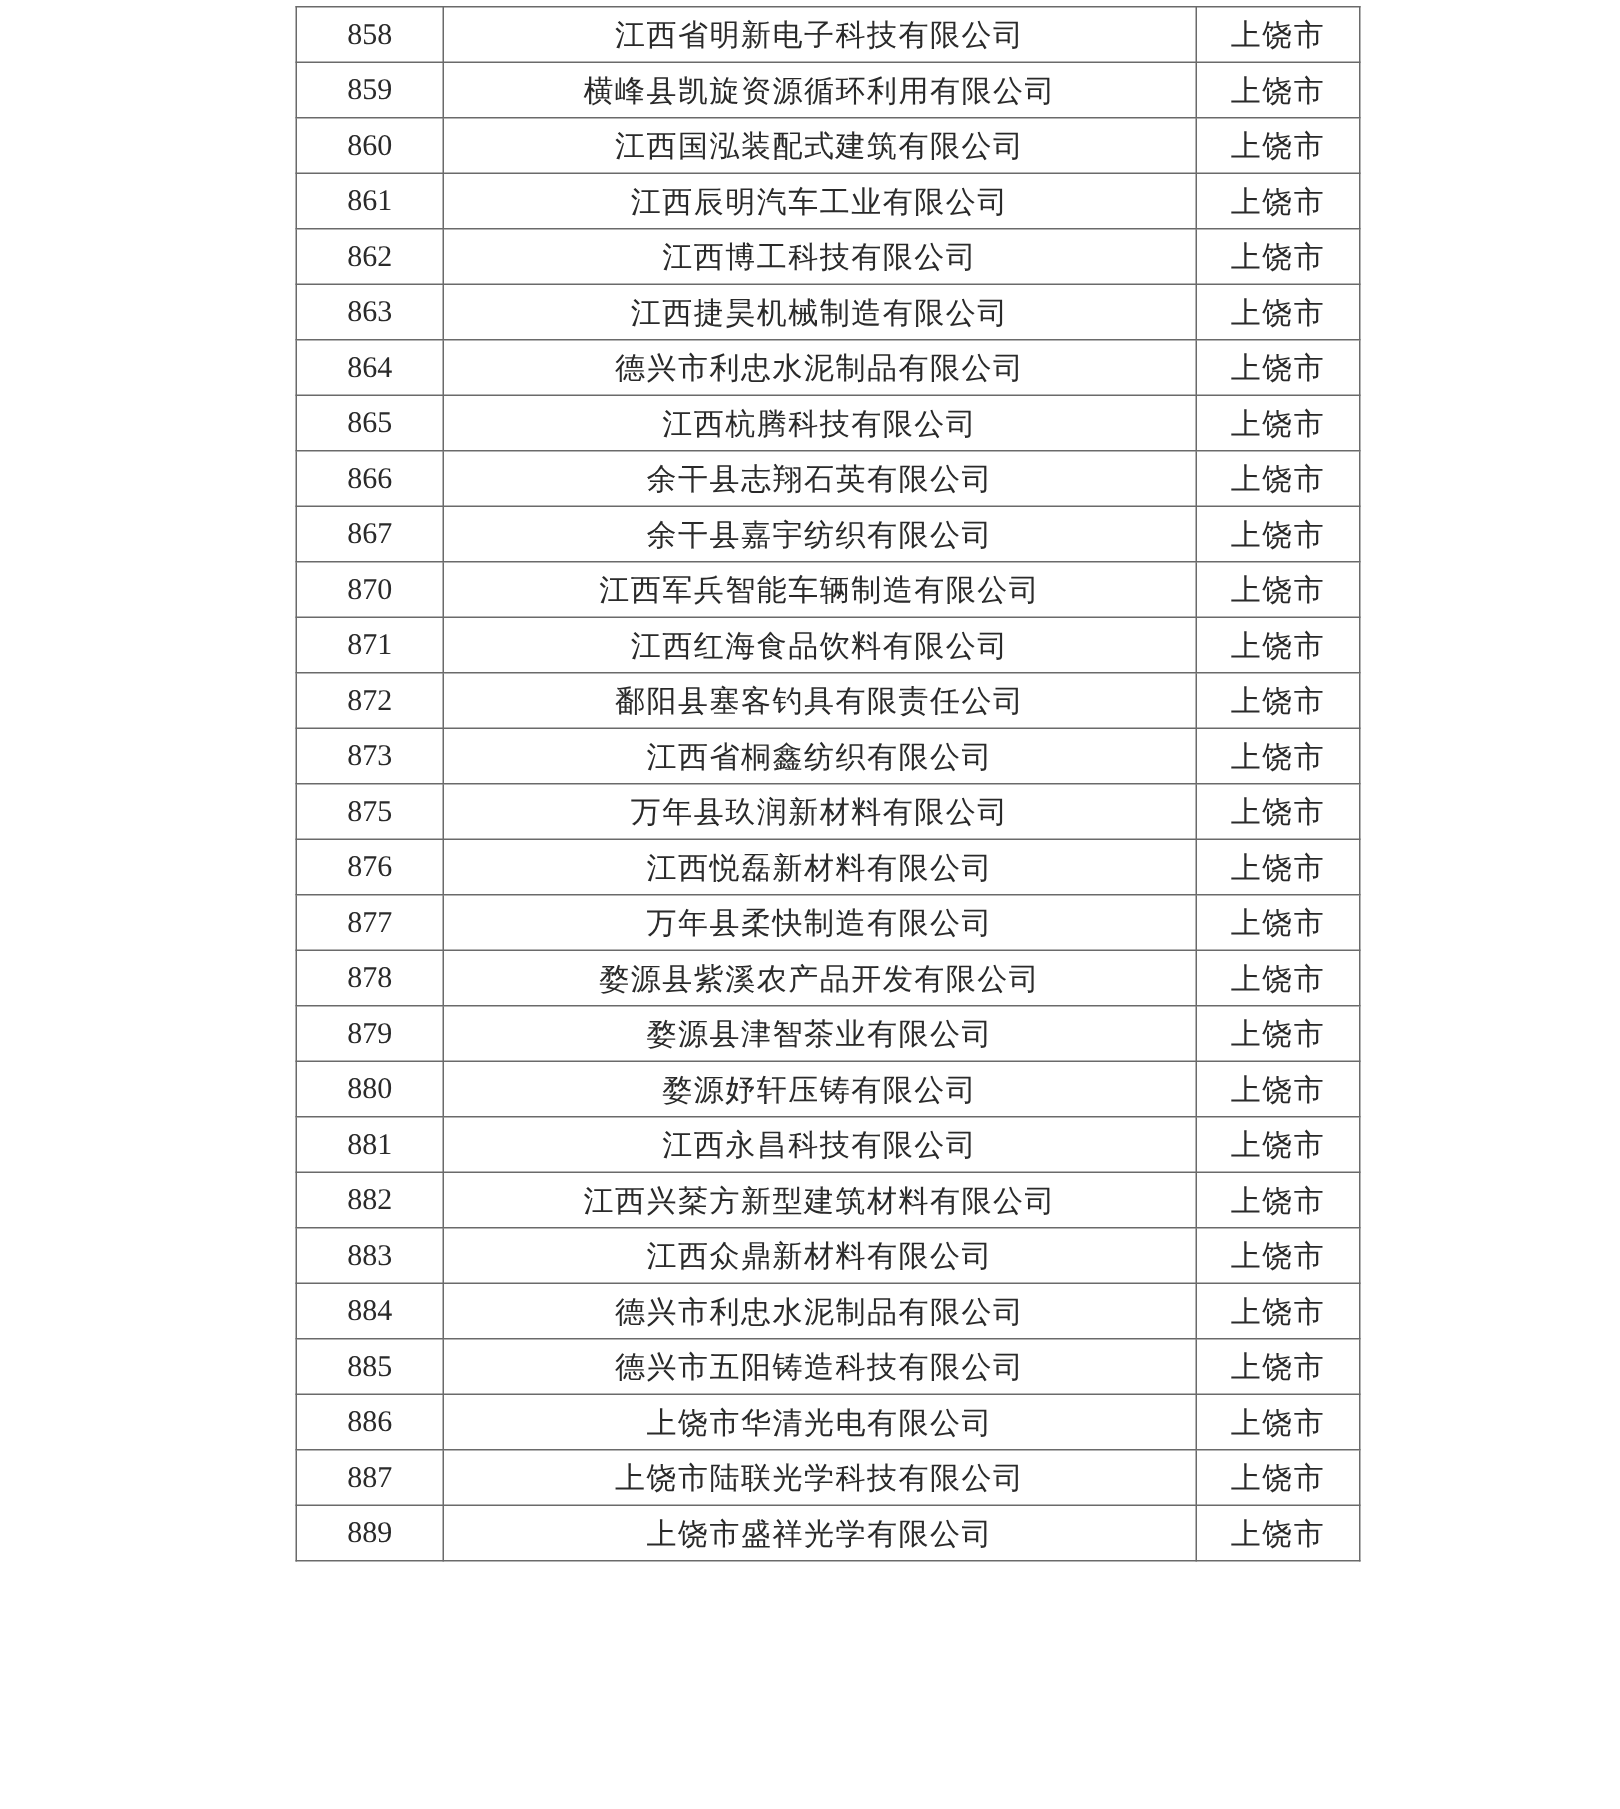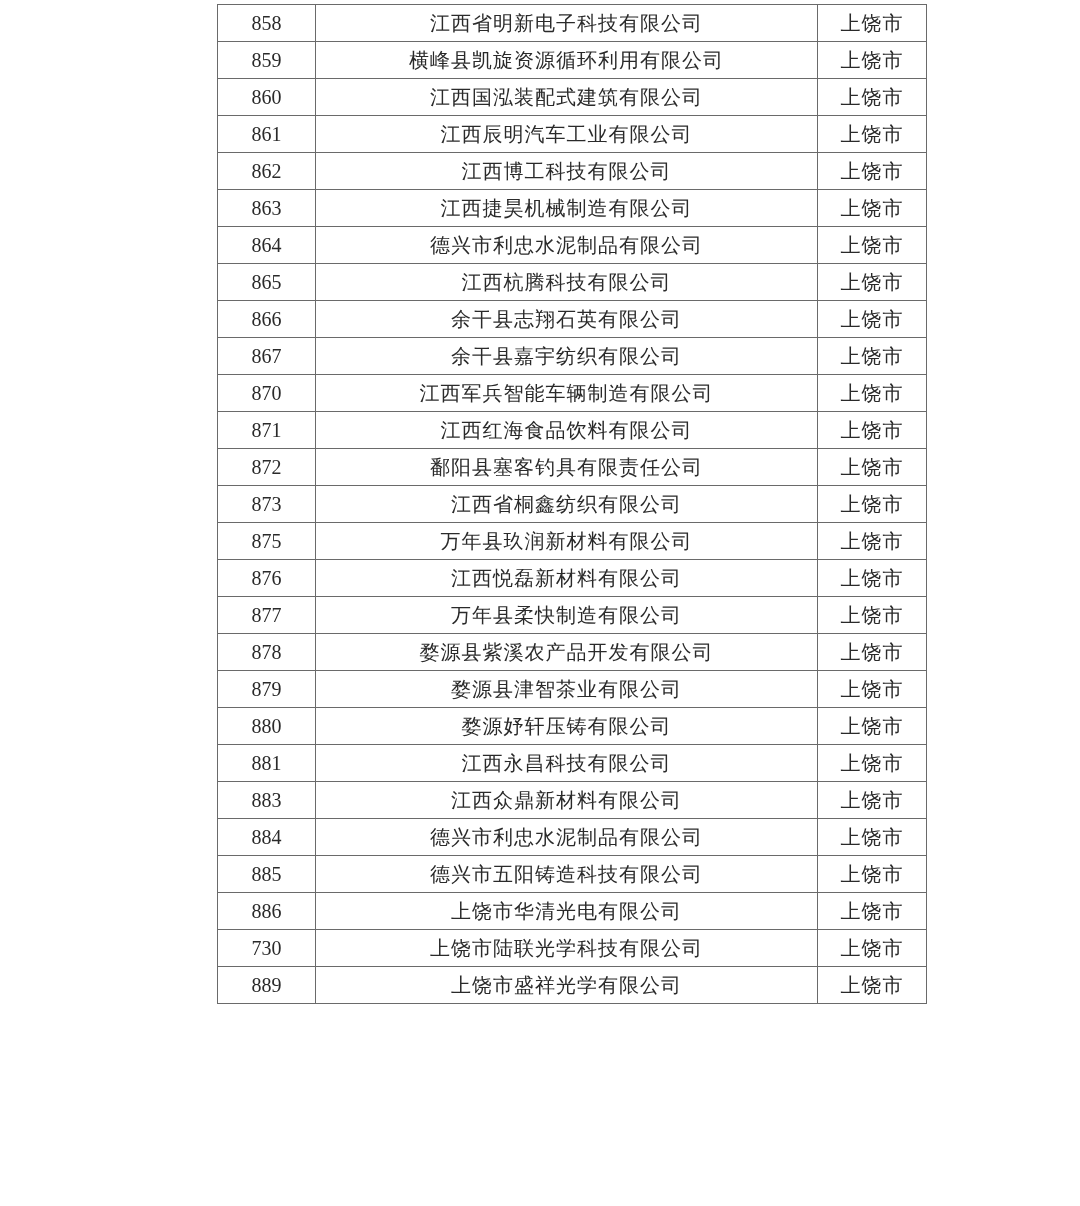--- a/index.html
+++ b/index.html
@@ -15,21 +15,20 @@
       font-family: "DejaVu Serif", "Liberation Serif", serif;
       color: #2a2a2a;
     }
     .doc-table {
       position: absolute;
       left: 197px;
       top: 4px;
       width: 706px;
       border-collapse: collapse;
       table-layout: fixed;
-      margin-left: 20px;
     }
     .doc-table td {
       border: 1.5px solid #6a6a6a;
       height: 36px;
       padding: 0;
       text-align: center;
       vertical-align: middle;
       font-size: 20px;
       line-height: 36px;
       white-space: nowrap;
@@ -143,41 +142,46 @@
         <td class="col-num">880</td>
         <td class="col-name">婺源妤轩压铸有限公司</td>
         <td class="col-city">上饶市</td>
       </tr>
       <tr>
         <td class="col-num">881</td>
         <td class="col-name">江西永昌科技有限公司</td>
         <td class="col-city">上饶市</td>
       </tr>
       <tr>
+        <td class="col-num">882</td>
+        <td class="col-name">江西兴棻方新型建筑材料有限公司</td>
+        <td class="col-city">上饶市</td>
+      </tr>
+      <tr>
         <td class="col-num">883</td>
         <td class="col-name">江西众鼎新材料有限公司</td>
         <td class="col-city">上饶市</td>
       </tr>
       <tr>
         <td class="col-num">884</td>
         <td class="col-name">德兴市利忠水泥制品有限公司</td>
         <td class="col-city">上饶市</td>
       </tr>
       <tr>
         <td class="col-num">885</td>
         <td class="col-name">德兴市五阳铸造科技有限公司</td>
         <td class="col-city">上饶市</td>
       </tr>
       <tr>
         <td class="col-num">886</td>
         <td class="col-name">上饶市华清光电有限公司</td>
         <td class="col-city">上饶市</td>
       </tr>
       <tr>
-        <td class="col-num">730</td>
+        <td class="col-num">887</td>
         <td class="col-name">上饶市陆联光学科技有限公司</td>
         <td class="col-city">上饶市</td>
       </tr>
       <tr>
         <td class="col-num">889</td>
         <td class="col-name">上饶市盛祥光学有限公司</td>
         <td class="col-city">上饶市</td>
       </tr>
     </tbody>
 </table>

